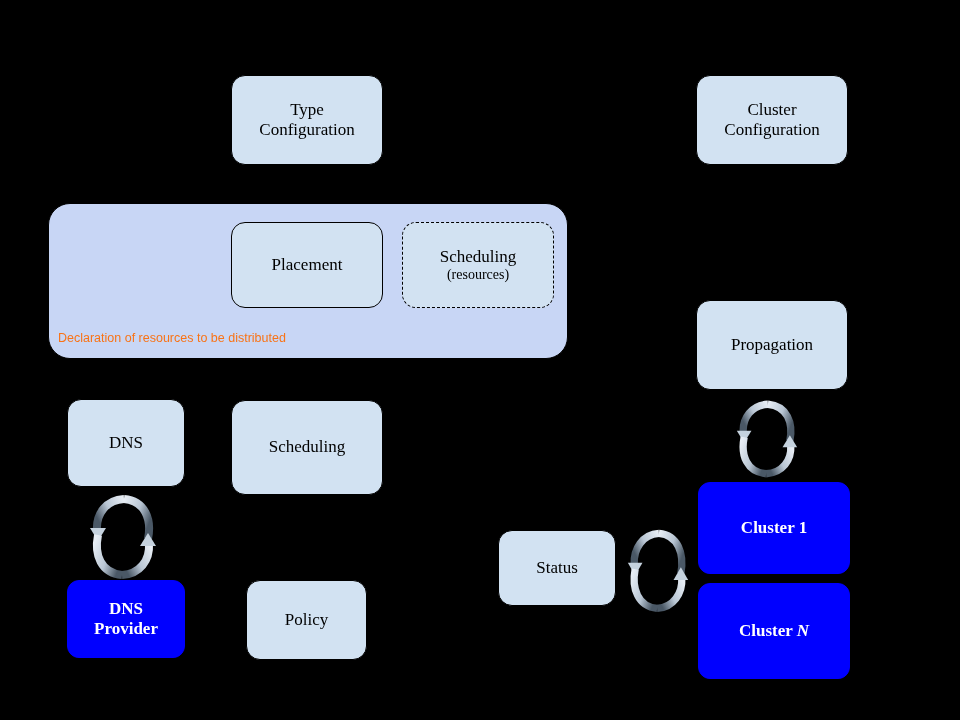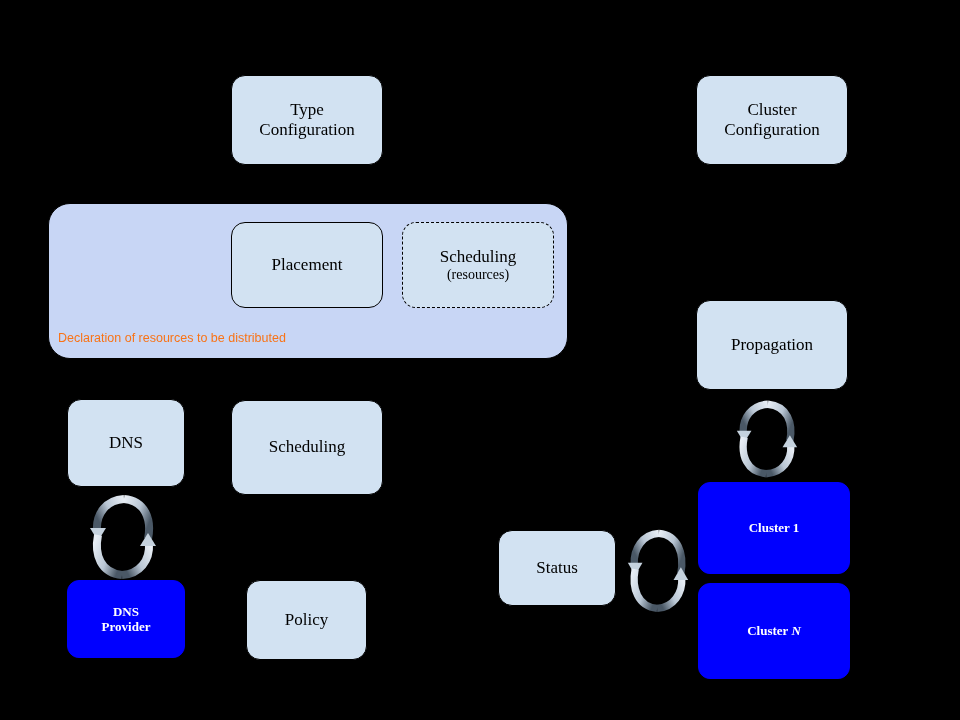--- a/index.html
+++ b/index.html
@@ -61,21 +61,21 @@
     border: 1.5px dashed #000000;
     border-radius: 14px;
     font-size: 17px;
   }
   .box-blue {
     background: #0000ff;
     border: 1px solid #0000ff;
     border-radius: 12px;
     color: #ffffff;
     font-weight: bold;
-    font-size: 13px;
+    font-size: 17px;
   }
   .caption {
     position: absolute;
     font-size: 12.5px;
     color: #f97316;
     white-space: nowrap;
     z-index: 6;
   }
   .sub {
     font-size: 14px;

